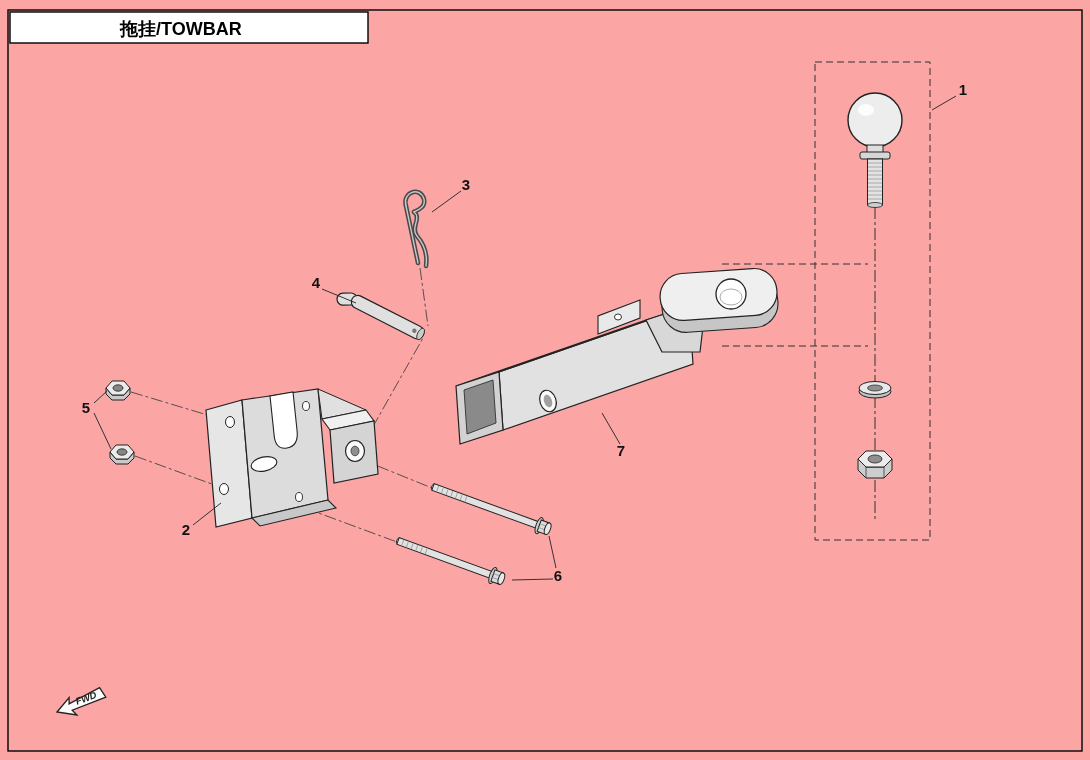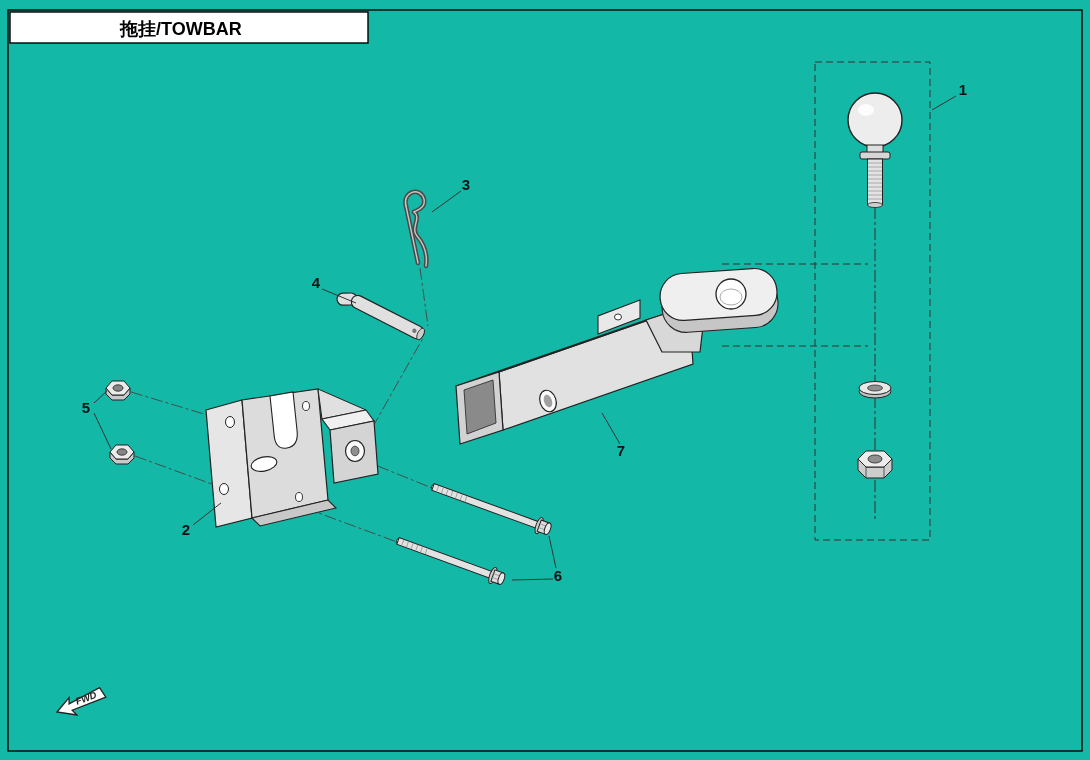--- a/index.html
+++ b/index.html
@@ -1,16 +1,16 @@
 <!DOCTYPE html>
 <html><head>
 <meta charset="utf-8">
 <style>
   html,body{margin:0;padding:0;background:#ffffff;}
-  .page{position:relative;width:1090px;height:760px;background:#14b8a6;overflow:hidden;
+  .page{position:relative;width:1090px;height:760px;background:#fca5a5;overflow:hidden;
         font-family:"Liberation Sans",sans-serif;}
   svg{display:block;}
   text{font-family:"Liberation Sans",sans-serif;}
   .part-label{font-size:15px;font-weight:bold;fill:#111;}
   .title-text{font-size:18px;font-weight:bold;fill:#000;}
   .fwd-text{font-size:9.5px;font-weight:bold;font-style:italic;fill:#222;}
 </style>
 </head>
 <body>
 

